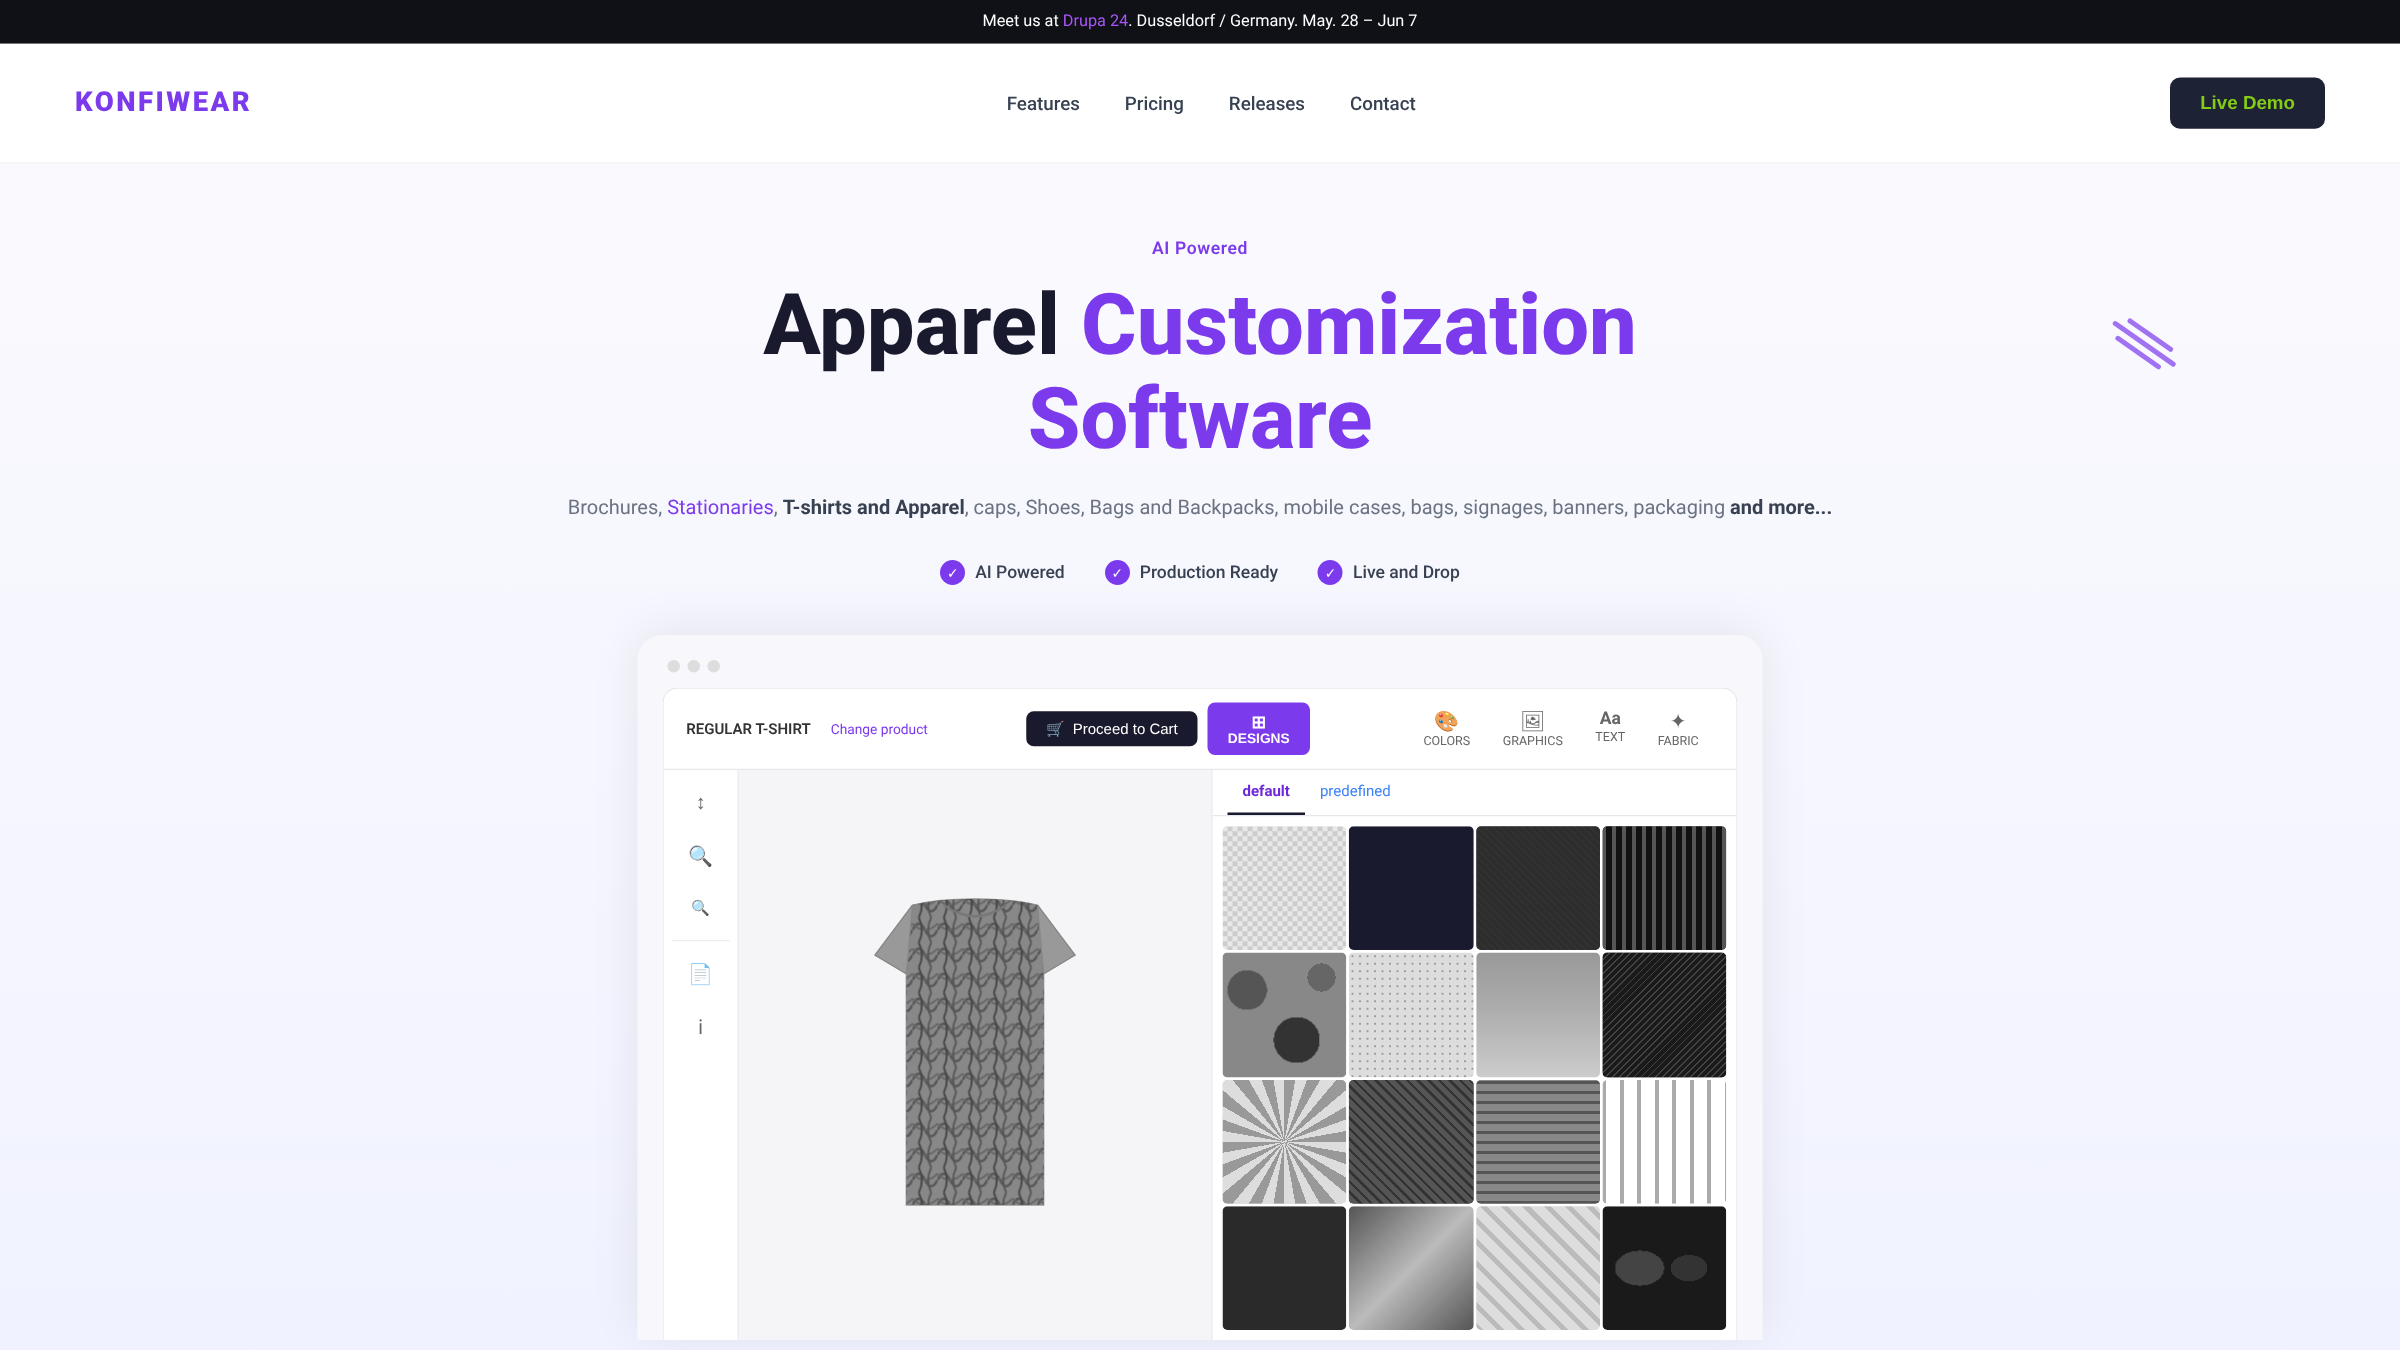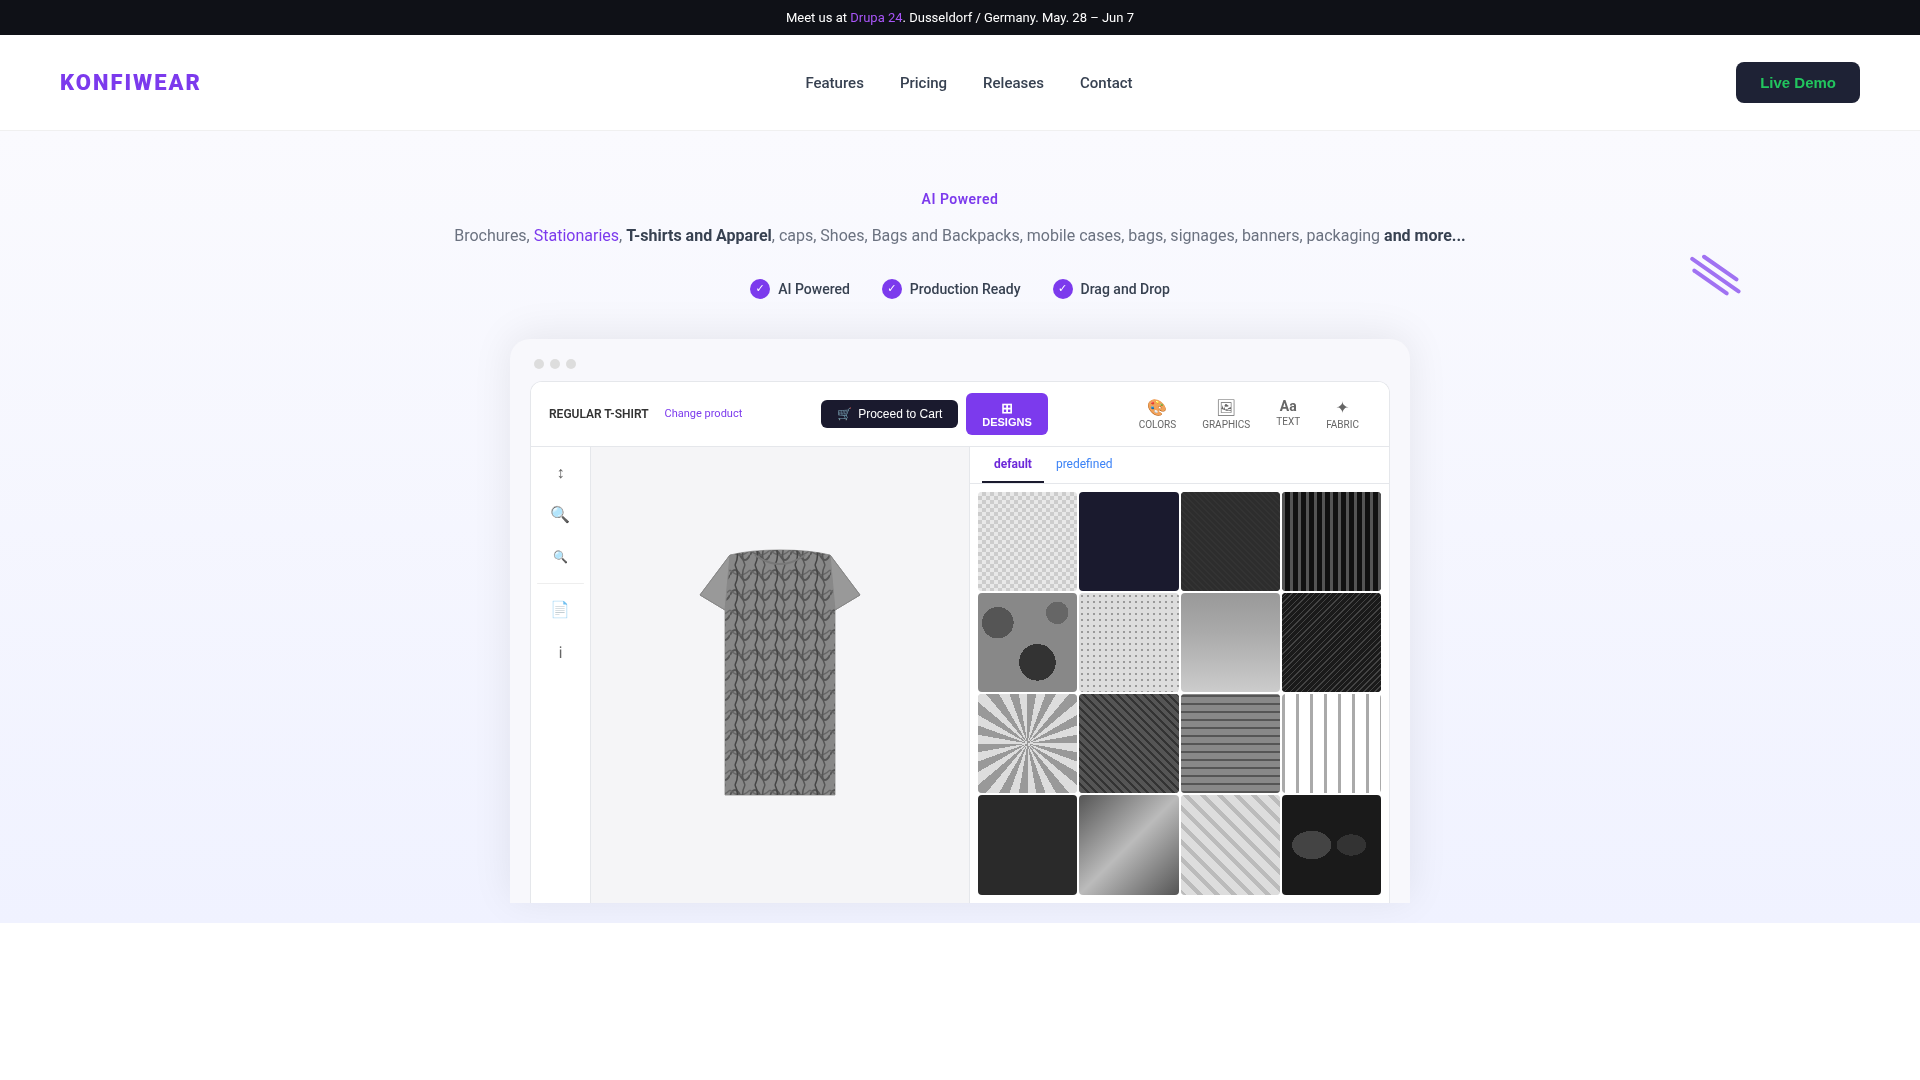--- a/index.html
+++ b/index.html
@@ -42,21 +42,21 @@
       align-items: flex-start;
     }
     nav a {
       text-decoration: none;
       color: #374151;
       font-size: 15px;
       font-weight: 500;
     }
     .live-demo-btn {
       background: #1e2235;
-      color: #22c55e;
+      color: #84cc16;
       border: none;
       padding: 12px 24px;
       border-radius: 8px;
       font-size: 15px;
       font-weight: 600;
       cursor: pointer;
     }
 
     
     .hero {
@@ -390,37 +390,40 @@
     
     <div class="deco-lines">
       <svg width="48" height="48" viewBox="0 0 48 48" fill="none" xmlns="http://www.w3.org/2000/svg">
         <line x1="4" y1="4" x2="44" y2="44" stroke="#7c3aed" stroke-width="4" stroke-linecap="round"></line>
         <line x1="16" y1="4" x2="44" y2="32" stroke="#7c3aed" stroke-width="4" stroke-linecap="round"></line>
         <line x1="4" y1="16" x2="32" y2="44" stroke="#7c3aed" stroke-width="4" stroke-linecap="round"></line>
       </svg>
     </div>
 
     <p class="ai-powered-badge">AI Powered</p>
+    <h1>
+      <span>Apparel </span><span class="accent">Customization Software</span>
+    </h1>
     <p class="hero-subtitle">
       Brochures, <span class="purple">Stationaries</span>, <strong>T-shirts and Apparel</strong>, caps, Shoes, Bags and Backpacks, mobile cases, bags, signages, banners, packaging <strong>and more...</strong>
     </p>
 
     
     <div class="feature-badges">
       <div class="feature-badge">
         <div class="check-icon">✓</div>
         <span>AI Powered</span>
       </div>
       <div class="feature-badge">
         <div class="check-icon">✓</div>
         <span>Production Ready</span>
       </div>
       <div class="feature-badge">
         <div class="check-icon">✓</div>
-        <span>Drag and Drop</span>
+        <span>Live and Drop</span>
       </div>
     </div>
 
     
     <div class="app-screenshot-wrapper">
       <div class="browser-bar">
         <div class="browser-dot"></div>
         <div class="browser-dot"></div>
         <div class="browser-dot"></div>
       </div>

